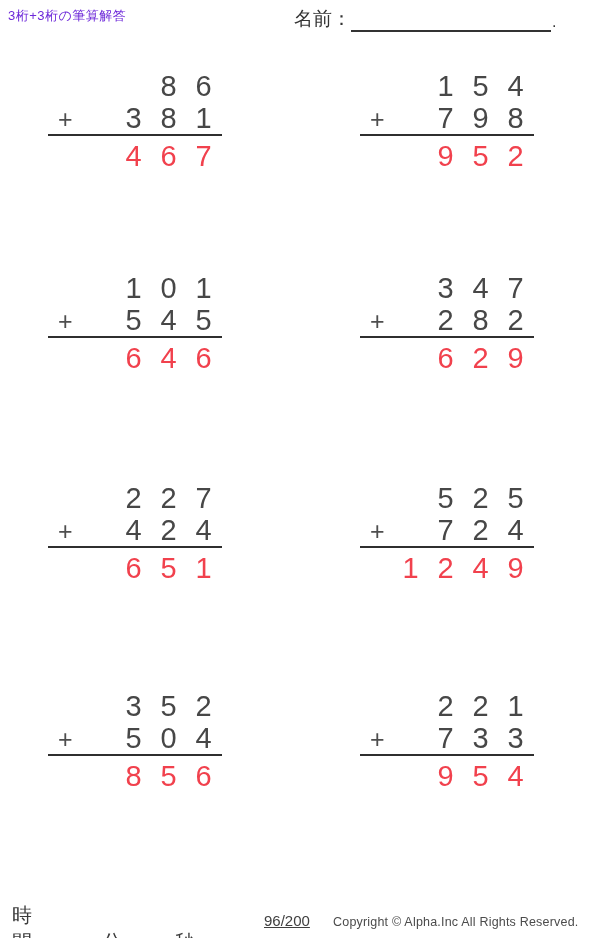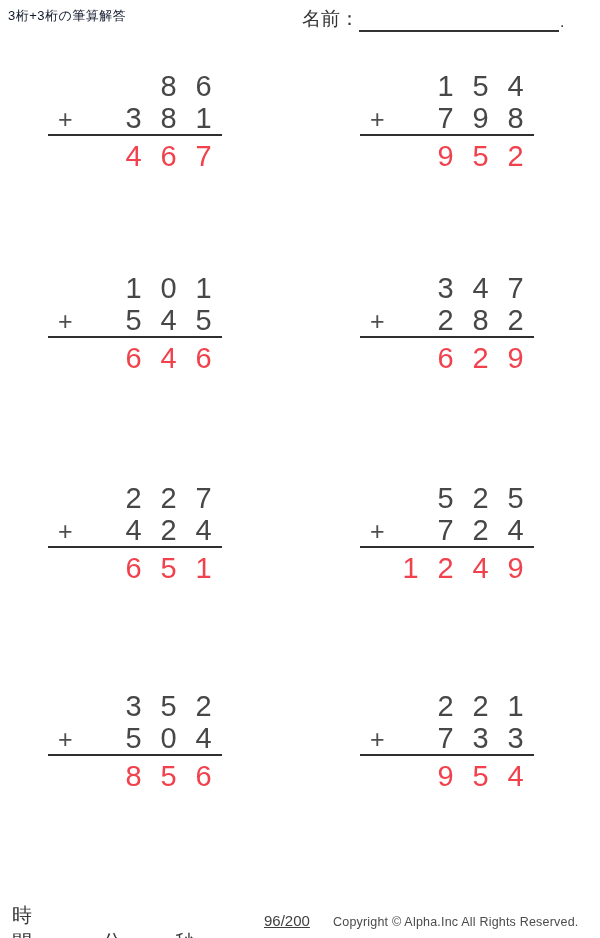--- a/index.html
+++ b/index.html
@@ -8,24 +8,24 @@
     --rule-color:#2f2f2f;
   }
   html,body{margin:0;padding:0;}
   body{
     width:600px;height:938px;position:relative;background:#ffffff;
     font-family:"Liberation Sans","DejaVu Sans",sans-serif;
     overflow:hidden;
   }
   .page-title{
     position:absolute;left:8px;top:7px;
-    font-size:13px;color:#0f172a;letter-spacing:.5px;
+    font-size:13px;color:#6d28d9;letter-spacing:.5px;
   }
   .name-field{
-    position:absolute;left:302px;top:6px;
+    position:absolute;left:294px;top:6px;
     display:flex;align-items:flex-end;
     font-size:19px;color:#333;justify-content:space-between;
   }
   .name-label{line-height:26px;}
   .name-line{
     display:inline-block;width:200px;height:24px;
     border-bottom:2px solid #333;
   }
   .name-dot{font-size:16px;line-height:20px;margin-left:1px;color:#333;}
 

